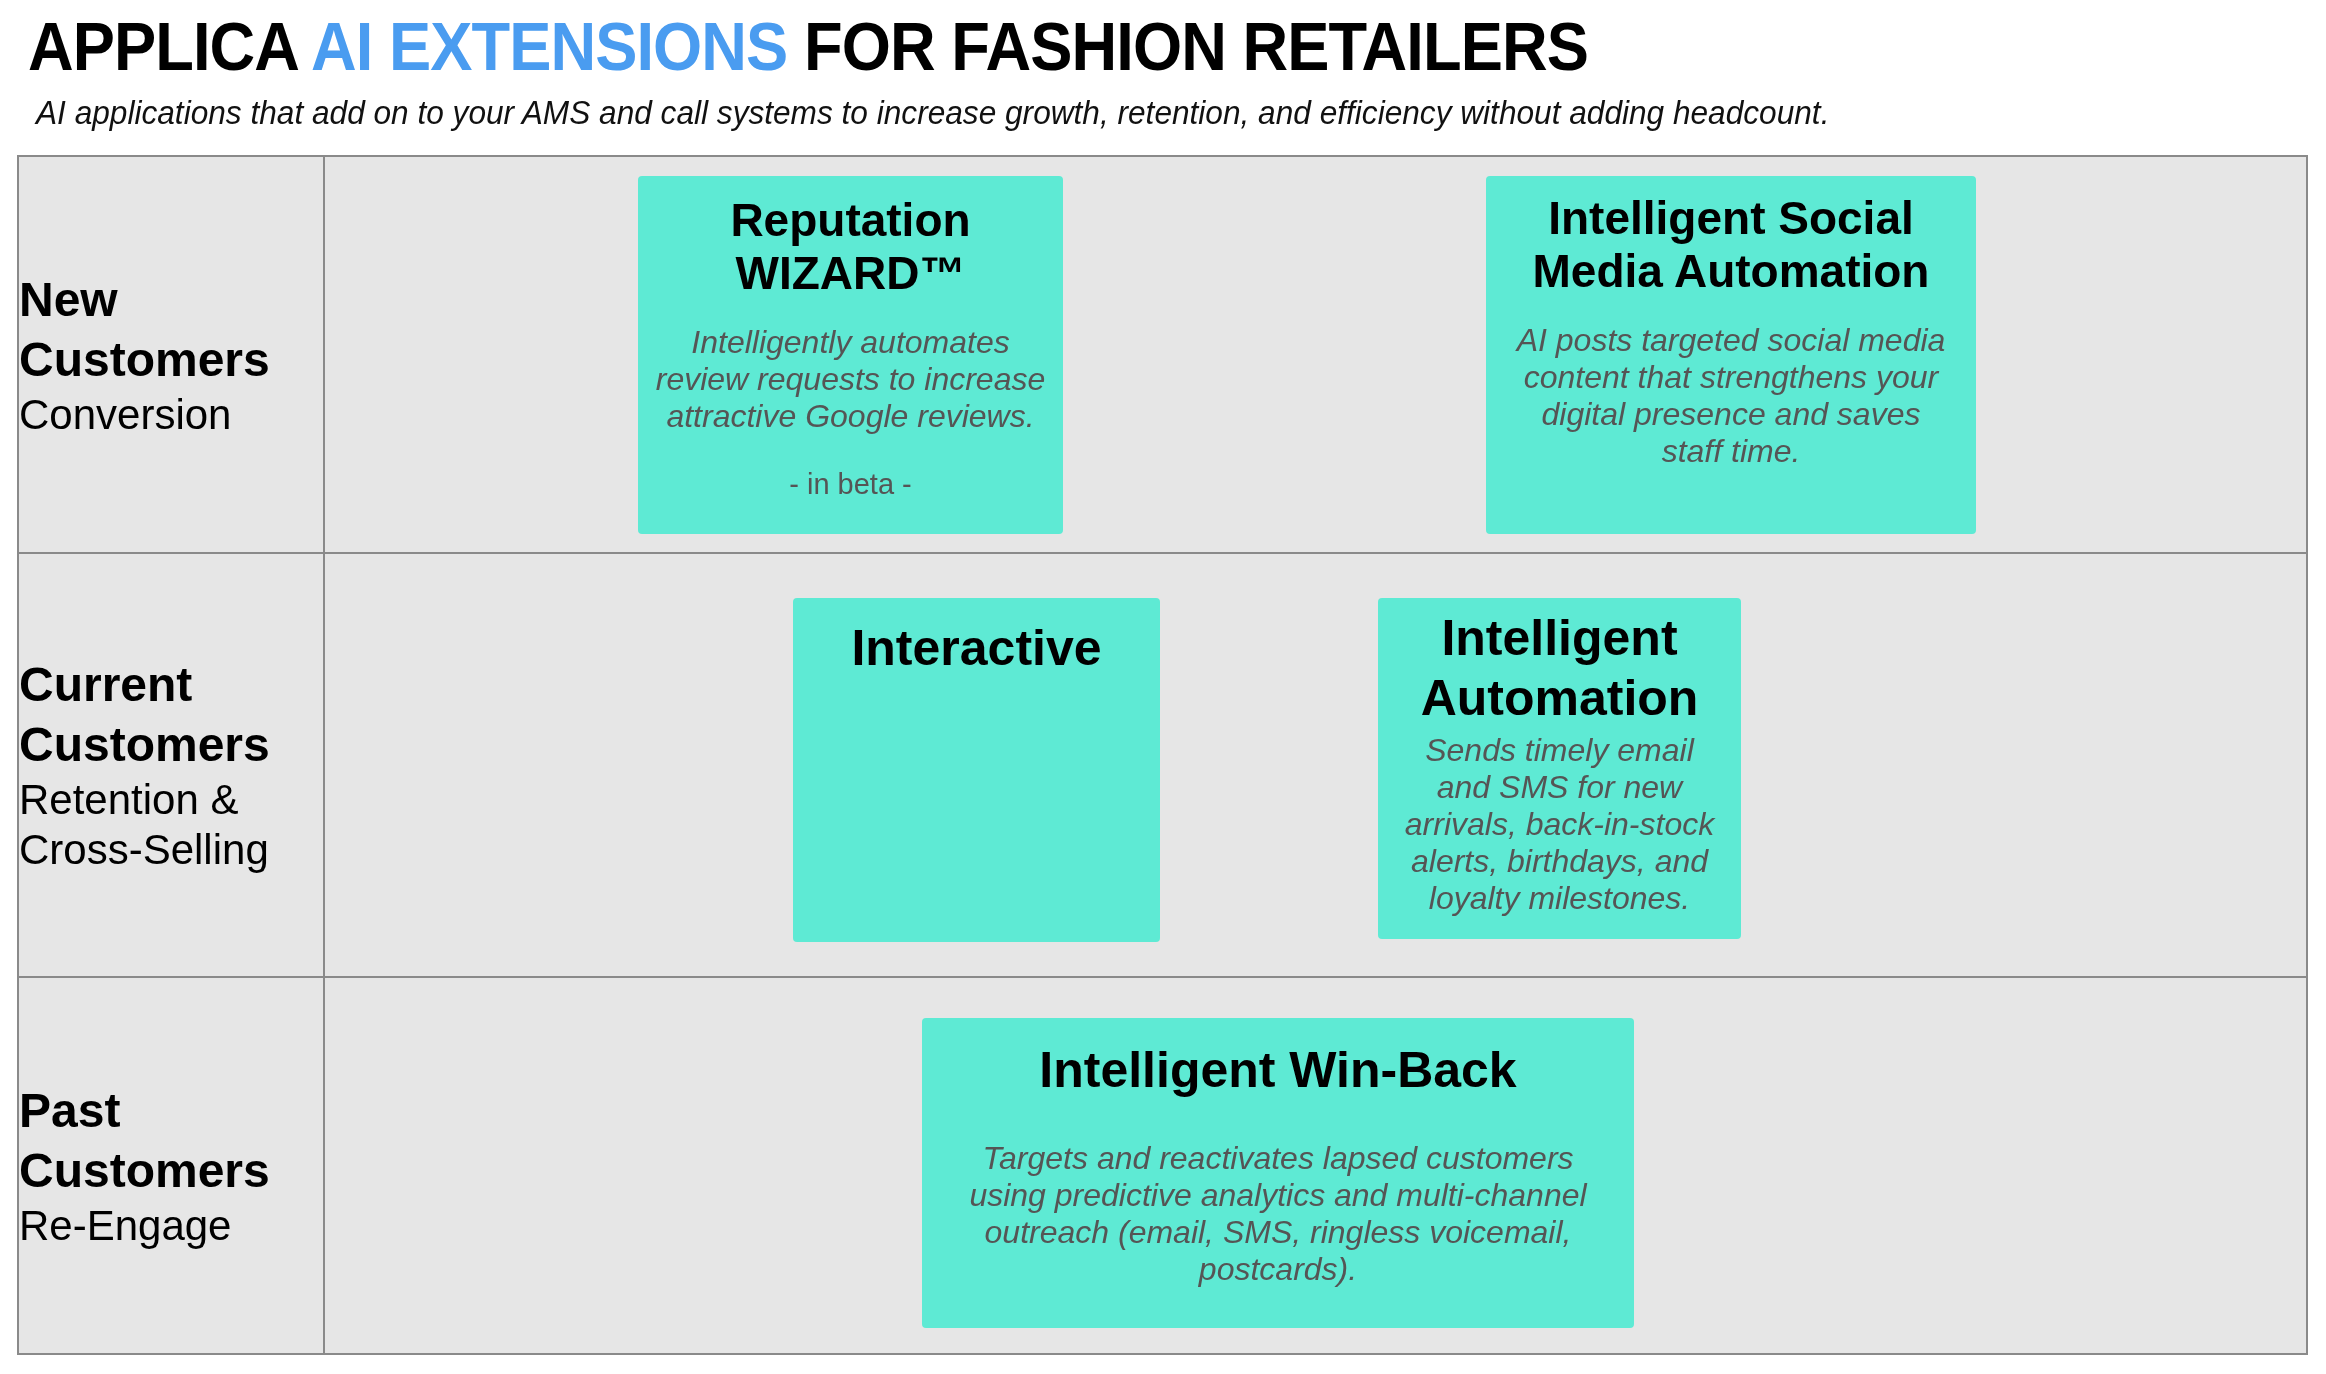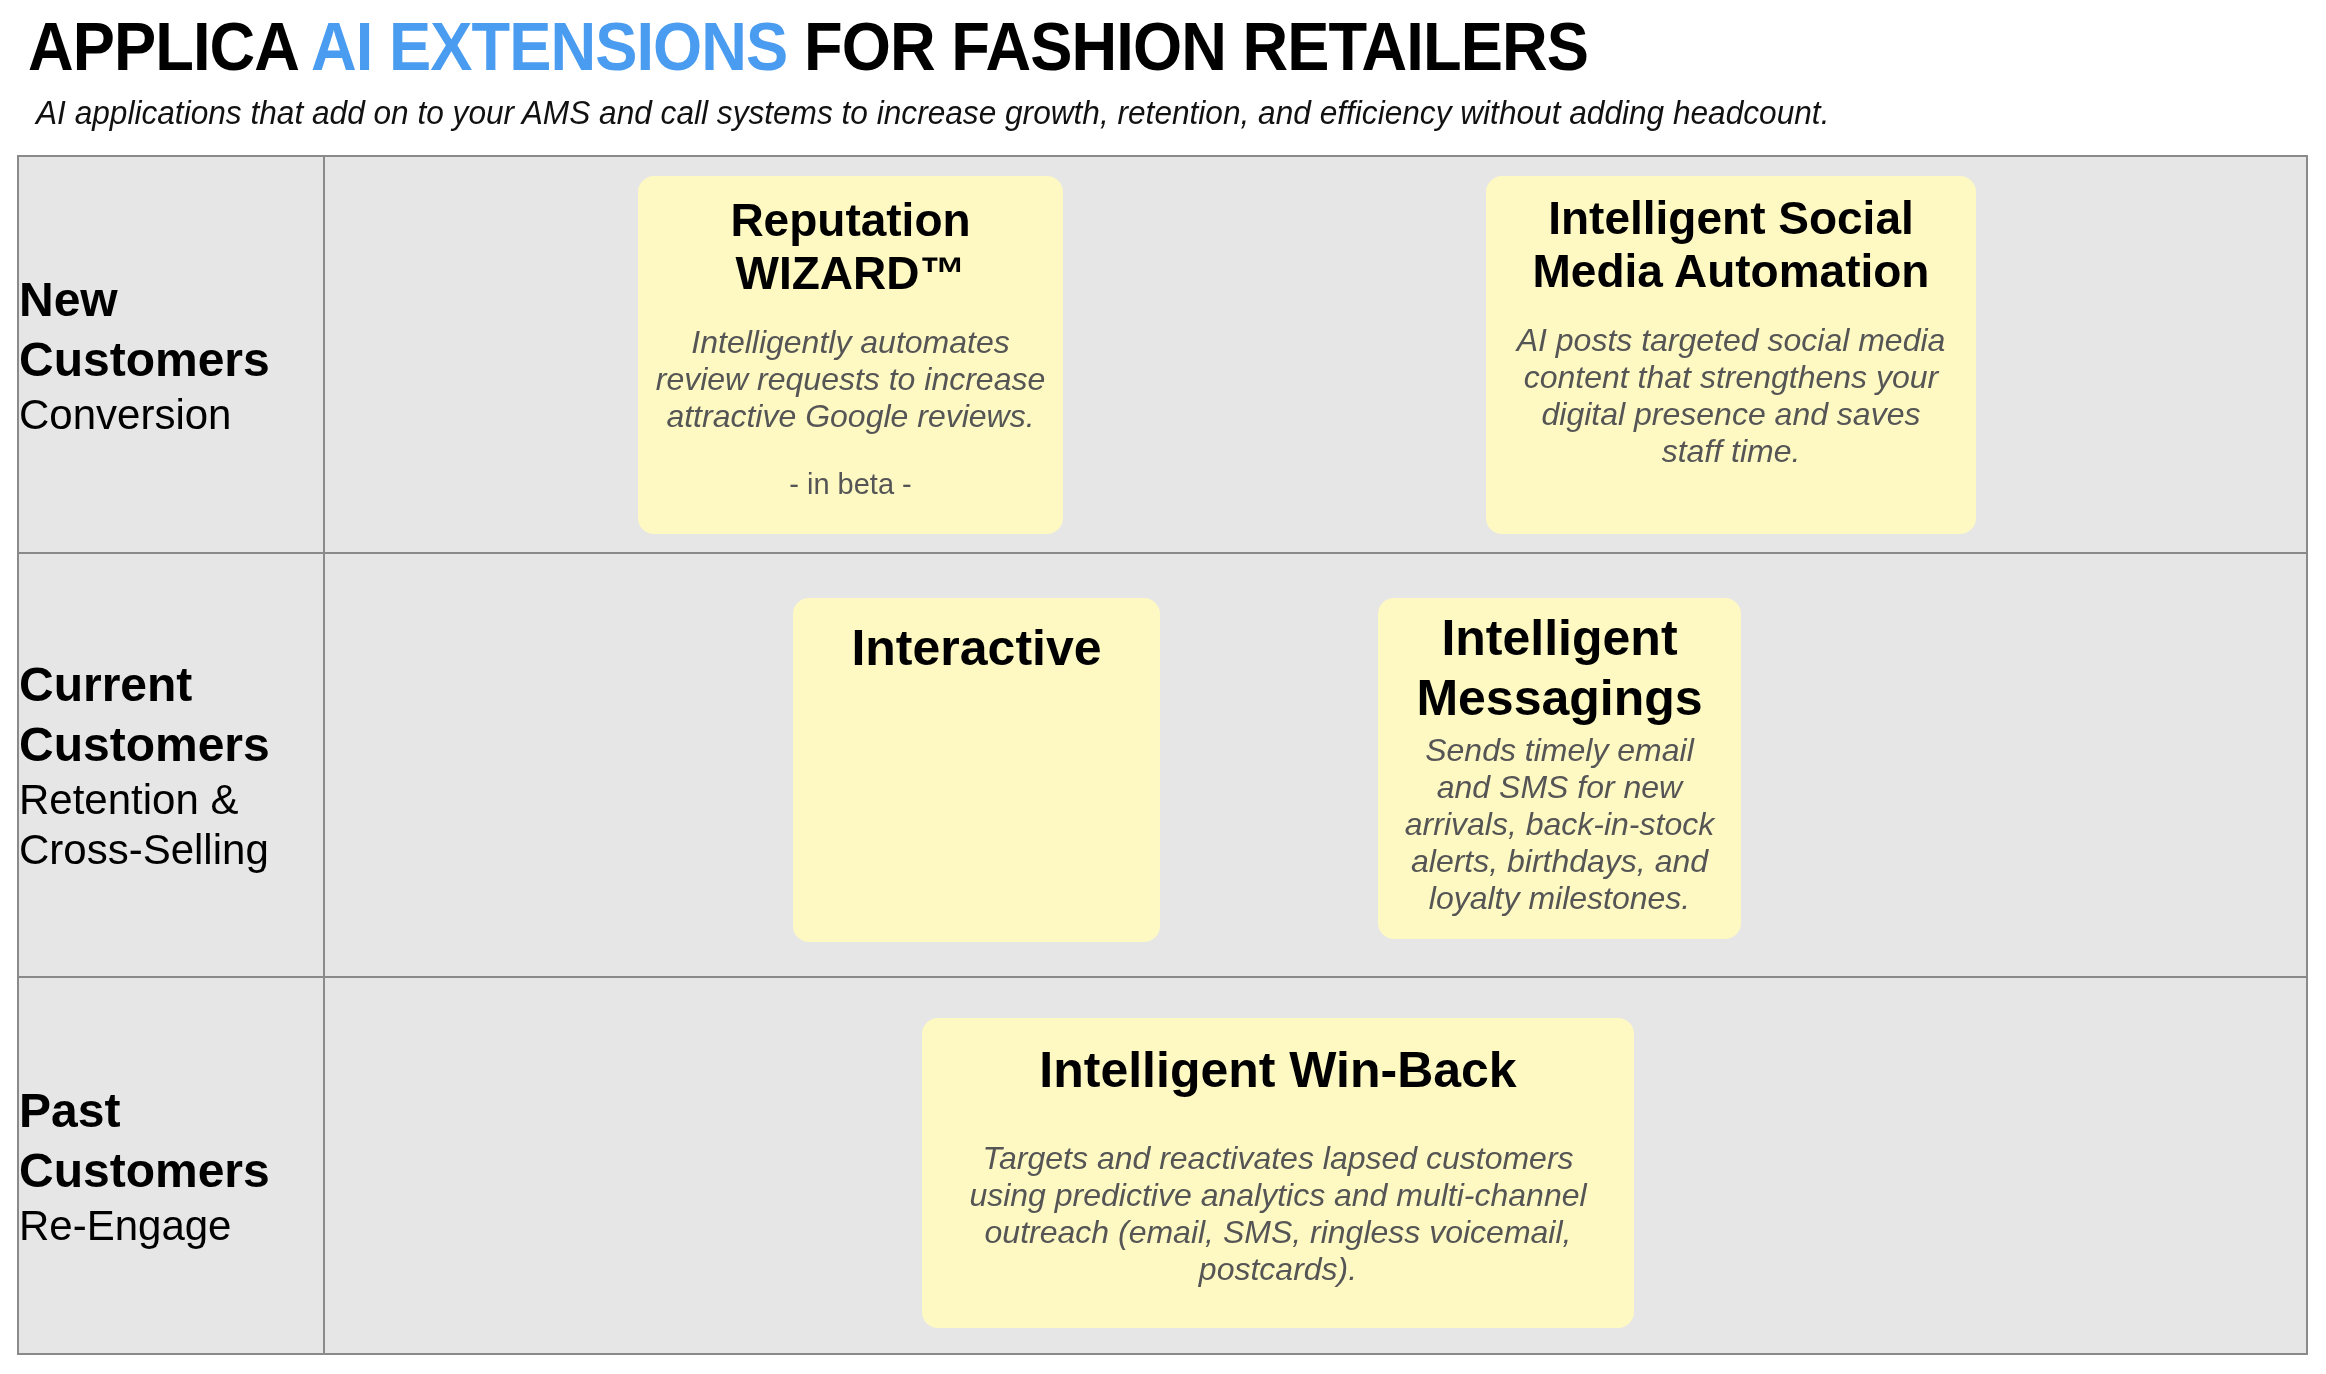--- a/index.html
+++ b/index.html
@@ -34,21 +34,21 @@
   .row-label {
     position: absolute; left: 0; top: 0; width: 306px; height: 100%;
     border-right: 2px solid #8a8a8a;
     display: flex; flex-direction: column; justify-content: center; align-items: flex-start;
     text-align: center;
   }
   .row-label .lbl-bold { font-weight: 700; font-size: 48px; line-height: 60px; }
   .row-label .lbl-sub { font-size: 42px; line-height: 50px; }
 
   .card {
-    position: absolute; background: #fef9c3; border-radius: 16px;
+    position: absolute; background: #5eead4; border-radius: 4px;
     text-align: center; padding: 0 16px;
   }
   .card .card-title { font-weight: 700; color: #000; }
   .card .card-desc {
     font-style: italic; color: #555555; font-size: 32px; line-height: 37px;
   }
   .card .card-note { color: #555555; font-size: 29px; line-height: 34px; }
 
   
   .c1 { left: 619px; top: 19px; width: 425px; height: 358px; }
@@ -118,21 +118,21 @@
 
     <div class="card c3">
       <div class="card-title">
         <div>Interactive</div>
       </div>
     </div>
 
     <div class="card c4">
       <div class="card-title">
         <div>Intelligent</div>
-        <div>Messagings</div>
+        <div>Automation</div>
       </div>
       <div class="card-desc">Sends timely email and SMS for new arrivals, back-in-stock alerts, birthdays, and loyalty milestones.</div>
     </div>
   </div>
 
   <div class="row r3">
     <div class="row-label">
       <div class="lbl-bold">Past</div>
       <div class="lbl-bold">Customers</div>
       <div class="lbl-sub">Re-Engage</div>

